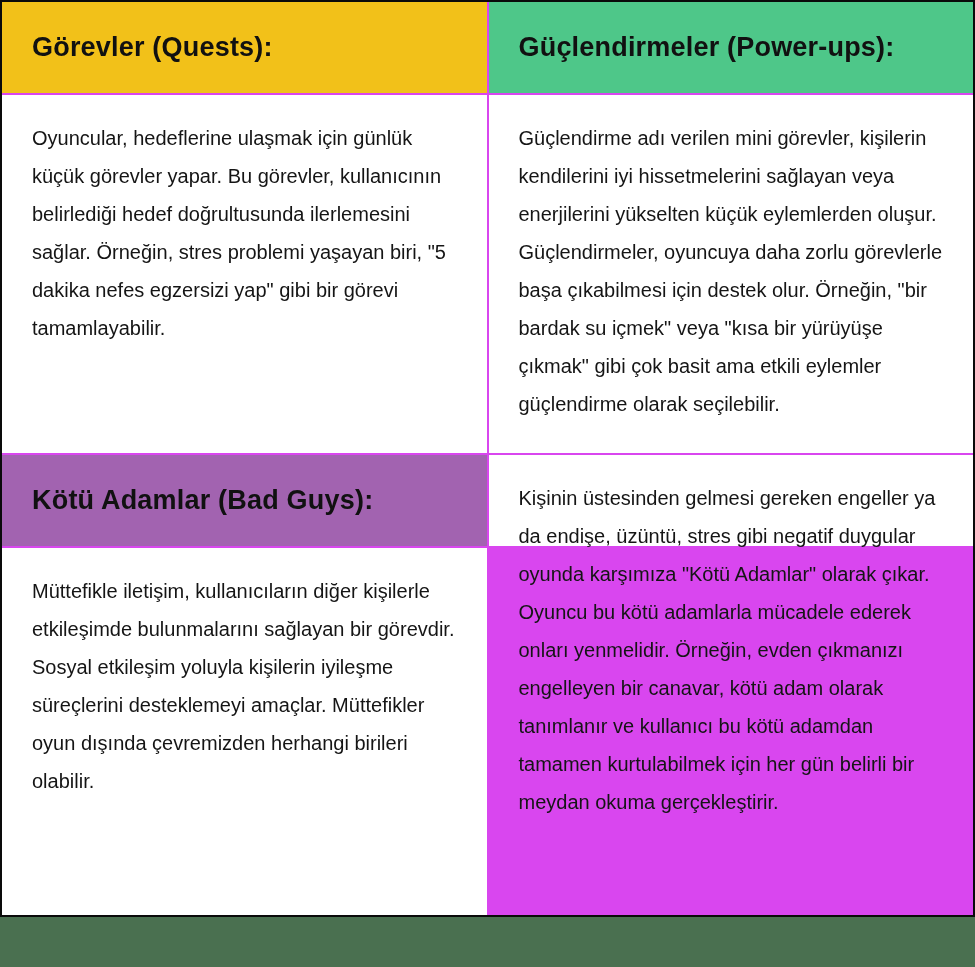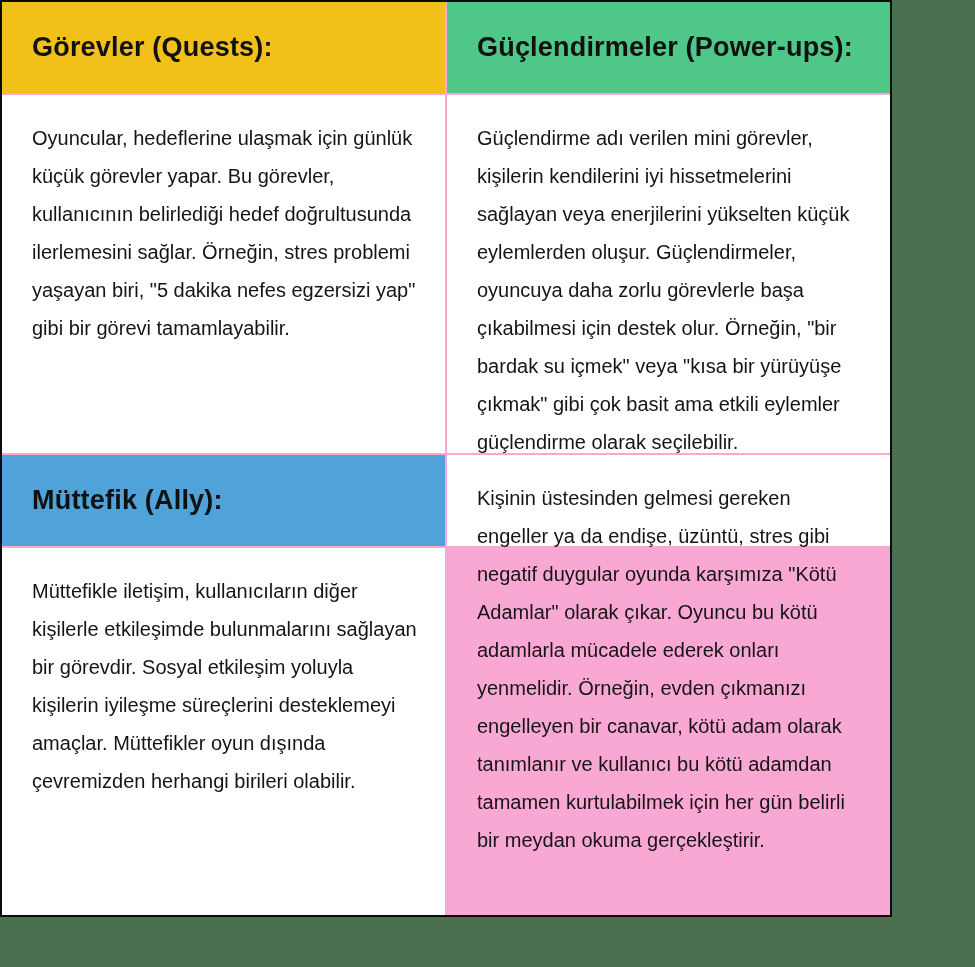--- a/index.html
+++ b/index.html
@@ -5,27 +5,27 @@
   * { margin: 0; padding: 0; box-sizing: border-box; }
 
   html, body {
     width: 975px;
     height: 967px;
     overflow: hidden;
     font-family: "Liberation Sans", "DejaVu Sans", sans-serif;
   }
 
   .table-grid {
-    width: 892px;
+    width: 975px;
     height: 917px;
     display: grid;
     grid-template-columns: 1fr 1fr;
     grid-template-rows: 91px 358px 91px 1fr;
     gap: 2px;                 
-    background-color: #f9a8d4;
+    background-color: #d946ef;
     border: 2px solid #0a0a0a;
   }
 
   .header-cell {
     display: flex;
     align-items: center;
     padding-left: 30px;
     padding-right: 20px;
   }
 
@@ -64,22 +64,22 @@
     <span class="header-text">Güçlendirmeler (Power-ups):</span>
   </div>
 
   <div class="body-cell">
     <p class="body-text">Oyuncular, hedeflerine ulaşmak için günlük küçük görevler yapar. Bu görevler, kullanıcının belirlediği hedef doğrultusunda ilerlemesini sağlar. Örneğin, stres problemi yaşayan biri, "5 dakika nefes egzersizi yap" gibi bir görevi tamamlayabilir.</p>
   </div>
   <div class="body-cell">
     <p class="body-text">Güçlendirme adı verilen mini görevler, kişilerin kendilerini iyi hissetmelerini sağlayan veya enerjilerini yükselten küçük eylemlerden oluşur. Güçlendirmeler, oyuncuya daha zorlu görevlerle başa çıkabilmesi için destek olur. Örneğin, "bir bardak su içmek" veya "kısa bir yürüyüşe çıkmak" gibi çok basit ama etkili eylemler güçlendirme olarak seçilebilir.</p>
   </div>
 
-  <div class="header-cell" style="background-color: rgb(79, 163, 217);">
-    <span class="header-text">Müttefik (Ally):</span>
+  <div class="header-cell" style="background-color: rgb(162, 99, 176);">
+    <span class="header-text">Kötü Adamlar (Bad Guys):</span>
   </div>
 
   <div class="body-cell">
     <p class="body-text">Kişinin üstesinden gelmesi gereken engeller ya da endişe, üzüntü, stres gibi negatif duygular oyunda karşımıza "Kötü Adamlar" olarak çıkar. Oyuncu bu kötü adamlarla mücadele ederek onları yenmelidir. Örneğin, evden çıkmanızı engelleyen bir canavar, kötü adam olarak tanımlanır ve kullanıcı bu kötü adamdan tamamen kurtulabilmek için her gün belirli bir meydan okuma gerçekleştirir.</p>
   </div>
   <div class="body-cell">
     <p class="body-text">Müttefikle iletişim, kullanıcıların diğer kişilerle etkileşimde bulunmalarını sağlayan bir görevdir. Sosyal etkileşim yoluyla kişilerin iyileşme süreçlerini desteklemeyi amaçlar. Müttefikler oyun dışında çevremizden herhangi birileri olabilir.</p>
   </div>
 
 </div>

